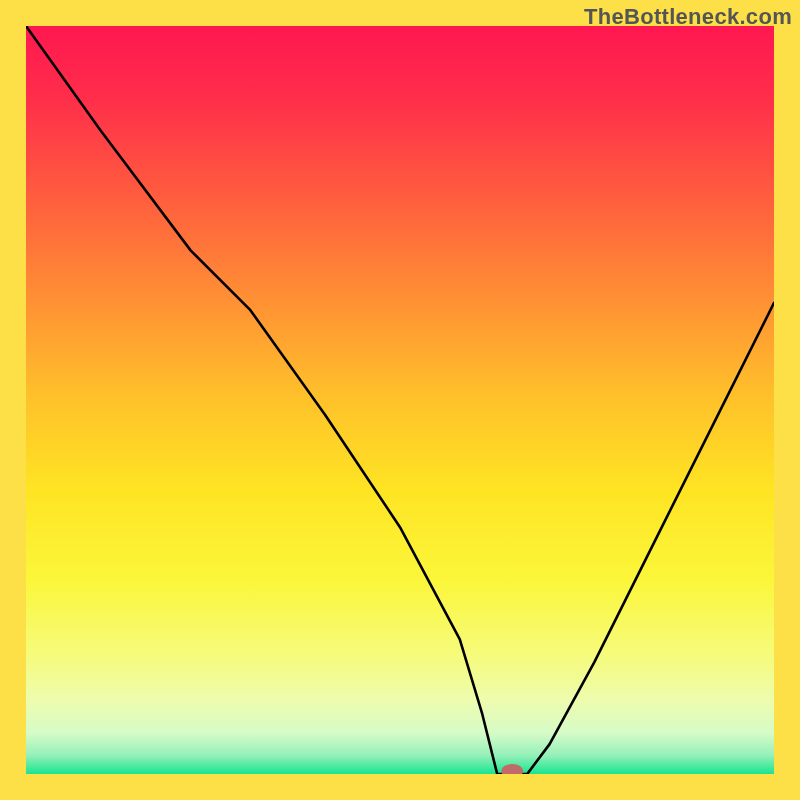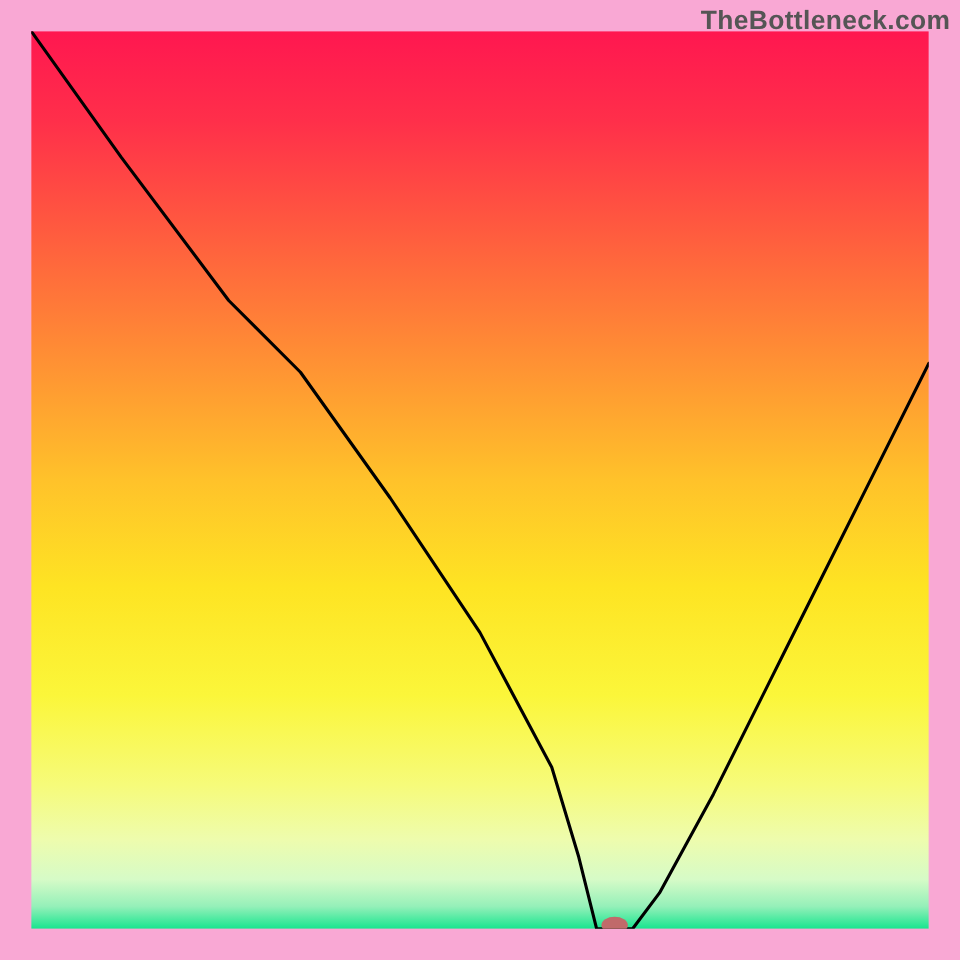--- a/index.html
+++ b/index.html
@@ -8,21 +8,21 @@
     width: 800px;
     height: 800px;
     background: #000;
     overflow: hidden;
     font-family: Arial, Helvetica, sans-serif;
   }
   .frame {
     position: relative;
     width: 800px;
     height: 800px;
-    background: #f9a8d4;
+    background: #fde047;
   }
   .watermark {
     position: absolute;
     top: 4px;
     right: 8px;
     color: #555;
     font-size: 22px;
     font-weight: 600;
     letter-spacing: 0.3px;
     z-index: 10;

